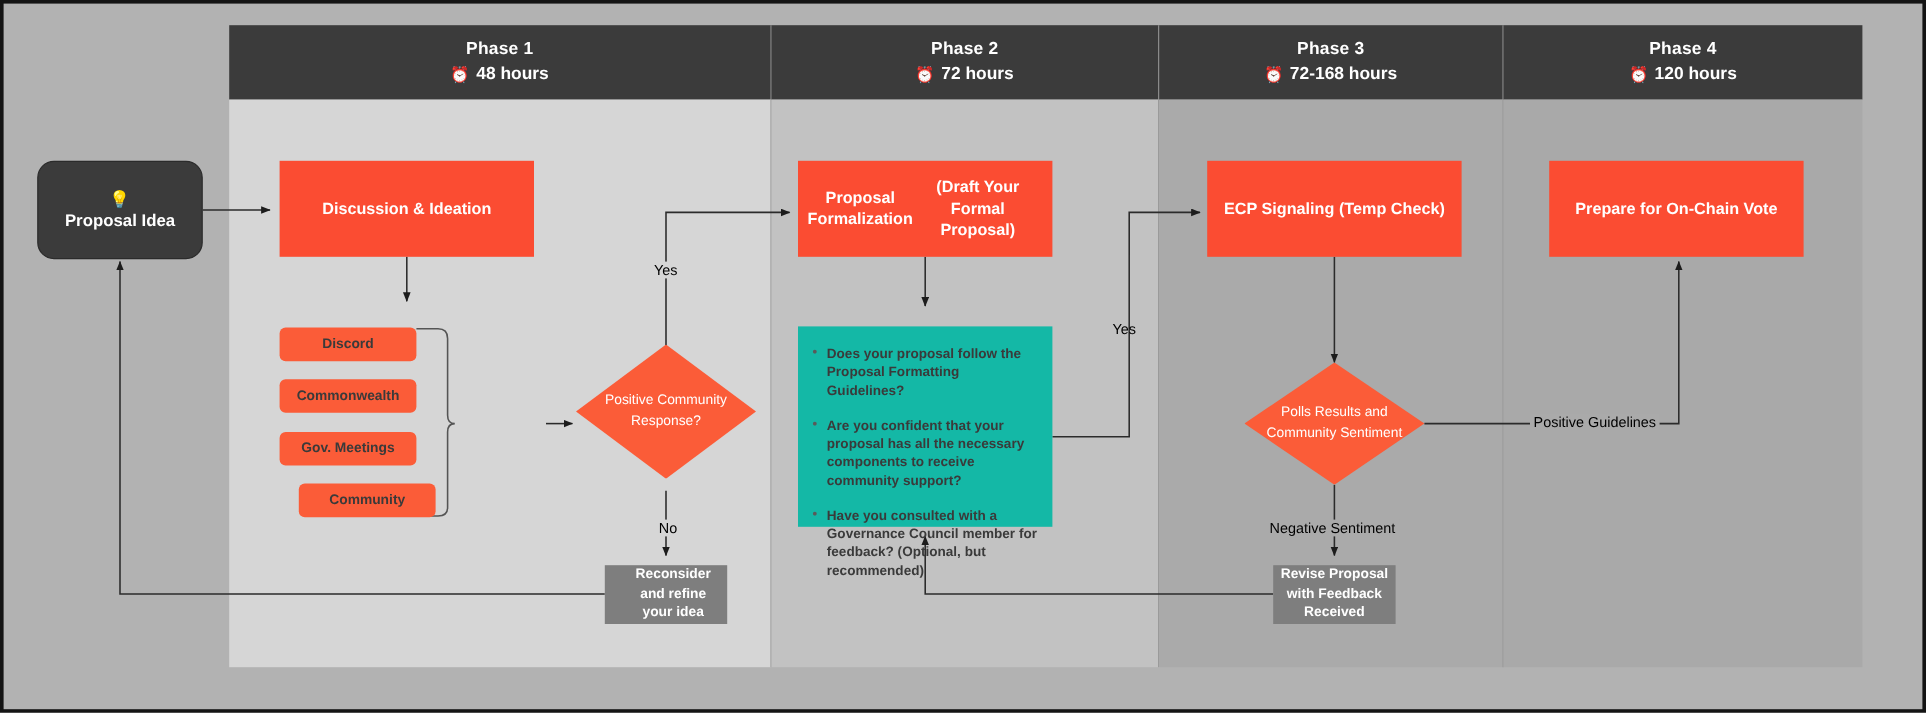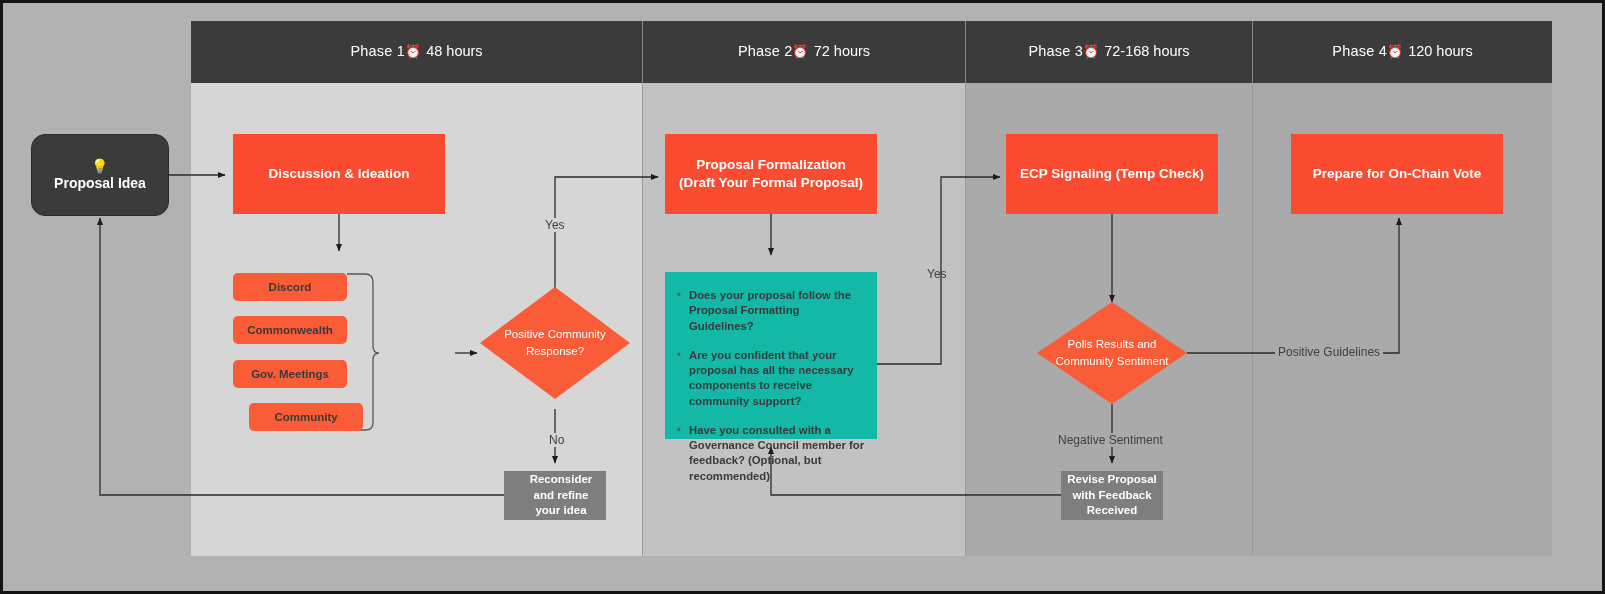--- a/index.html
+++ b/index.html
@@ -11,22 +11,22 @@
     position:relative;width:1605px;height:594px;
     background:#b2b2b2;
     border:3px solid #141414;
     box-sizing:border-box;
   }
   
   .lane{position:absolute;top:18px;height:535px;box-sizing:border-box;}
   .lane .lane-head{
     position:absolute;top:0;left:0;right:0;height:62px;
     background:#3b3b3b;color:#ffffff;
-    display:flex;flex-direction:row;align-items:center;justify-content:center;
-    font-weight:normal;font-size:14.5px;line-height:1.45;
+    display:flex;flex-direction:column;align-items:center;justify-content:center;
+    font-weight:bold;font-size:14.5px;line-height:1.45;
     border-right:1px solid #8a8a8a;
   }
   .lane .lane-body{
     position:absolute;top:62px;left:0;right:0;bottom:0;
     border-right:1px solid #9a9a9a;
   }
   .lane-title{letter-spacing:.2px;}
   .lane-dur{display:flex;align-items:center;gap:5px;}
   .alarm{font-size:13px;line-height:1;}
 
@@ -84,21 +84,21 @@
   }
   .bullets ul{margin:0;padding-left:14px;list-style:none;}
   .bullets li{position:relative;margin-bottom:14px;}
   .bullets li:last-child{margin-bottom:0;}
   .bullets li:before{
     content:"•";position:absolute;left:-12px;top:-1px;color:#5a5a5a;font-size:11px;
   }
 
   
   .elabel{
-    position:absolute;color:#404040;font-size:12px;
+    position:absolute;color:#000000;font-size:12px;
     font-family:"Liberation Sans", sans-serif;white-space:nowrap;
   }
   .elabel.boxed{background:#d6d6d6;padding:0 3px;}
   .elabel.boxed2{background:#aaaaaa;padding:0 3px;}
   .elabel.multi{
     line-height:1.35;font-size:11.5px;white-space:normal;width:66px;
     color:#3a3a52;
   }
 </style>
 </head>
@@ -214,21 +214,21 @@
     <div class="dtext">Positive Community Response?</div>
   </div>
 
   <div class="elabel boxed" style="left:539px;top:215px;">Yes</div>
   <div class="elabel boxed" style="left:543px;top:430px;">No</div>
 
   <div class="node gray" style="left:501px;top:468px;width:102px;height:49px;padding-left:18px;">
     <span>Reconsider and refine your idea</span>
   </div>
 
-  <div class="node proc" id="n-formal" style="left:662px;top:131px;width:212px;height:80px;flex-direction:column;">
+  <div class="node proc" id="n-formal" style="left:662px;top:131px;width:212px;height:80px;flex-direction:row;">
     <span>Proposal Formalization</span>
     <span>(Draft Your Formal Proposal)</span>
   </div>
 
   <div class="bullets" style="left:662px;top:269px;width:212px;height:167px;">
     <ul>
       <li>Does your proposal follow the Proposal Formatting Guidelines?</li>
       <li>Are you confident that your proposal has all the necessary components to receive community support?</li>
       <li>Have you consulted with a Governance Council member for feedback? (Optional, but recommended)</li>
     </ul>

